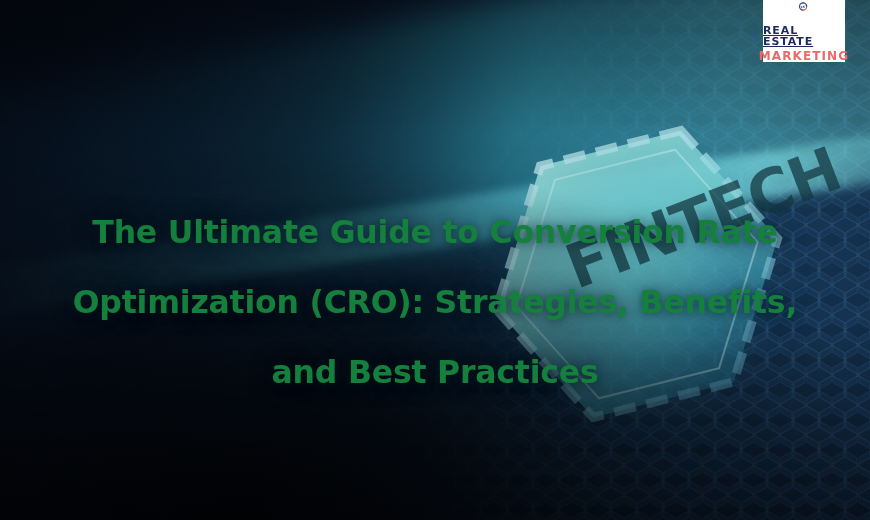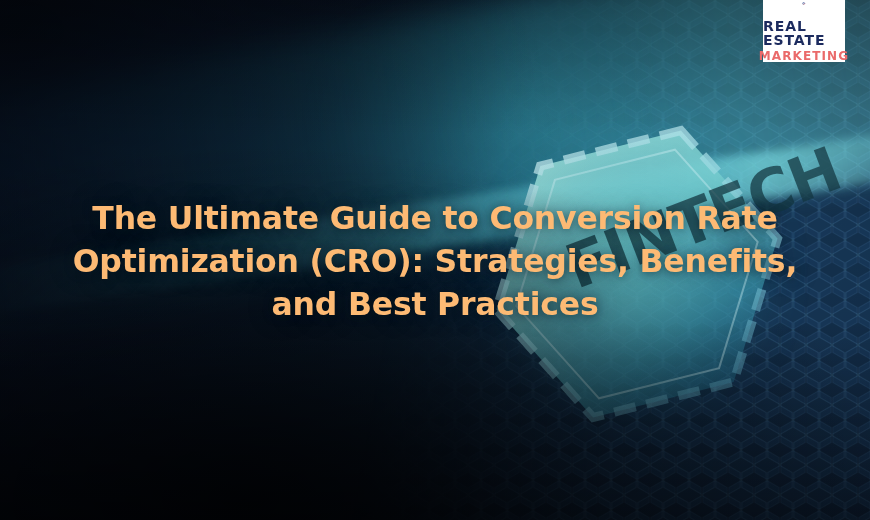--- a/index.html
+++ b/index.html
@@ -128,25 +128,25 @@
 
   
   .title {
     position: absolute;
     left: 0;
     right: 0;
     top: 197px;
     padding: 0 62px;
     margin: 0;
     text-align: center;
-    color: #fdba74;
+    color: #15803d;
     font-family: "DejaVu Sans", sans-serif;
     font-weight: 700;
     font-size: 31.5px;
-    line-height: 43px;
+    line-height: 70px;
     letter-spacing: -0.2px;
     text-shadow: 0 1px 10px rgba(0,18,30,0.55), 0 0 26px rgba(0,20,34,0.38);
   }
 
   
   .logo {
     position: absolute;
     left: 763px;
     top: 0;
     width: 82px;
@@ -162,25 +162,26 @@
   }
   .logo-mark {
     width: 34px;
     height: 20px;
     position: relative;
     display: block;
   }
   .logo-line1 {
     font-family: "DejaVu Sans", sans-serif;
     font-weight: 700;
-    font-size: 14px;
+    font-size: 11px;
     letter-spacing: 0.9px;
     color: #1c2b5e;
     line-height: 1;
     margin-top: 13px;
+    text-decoration: underline;
   }
   .logo-line2 {
     font-family: "DejaVu Sans", sans-serif;
     font-weight: 700;
     font-size: 12px;
     letter-spacing: 1.1px;
     color: #ea6a6a;
     line-height: 1;
     margin-top: 2px;
   }

